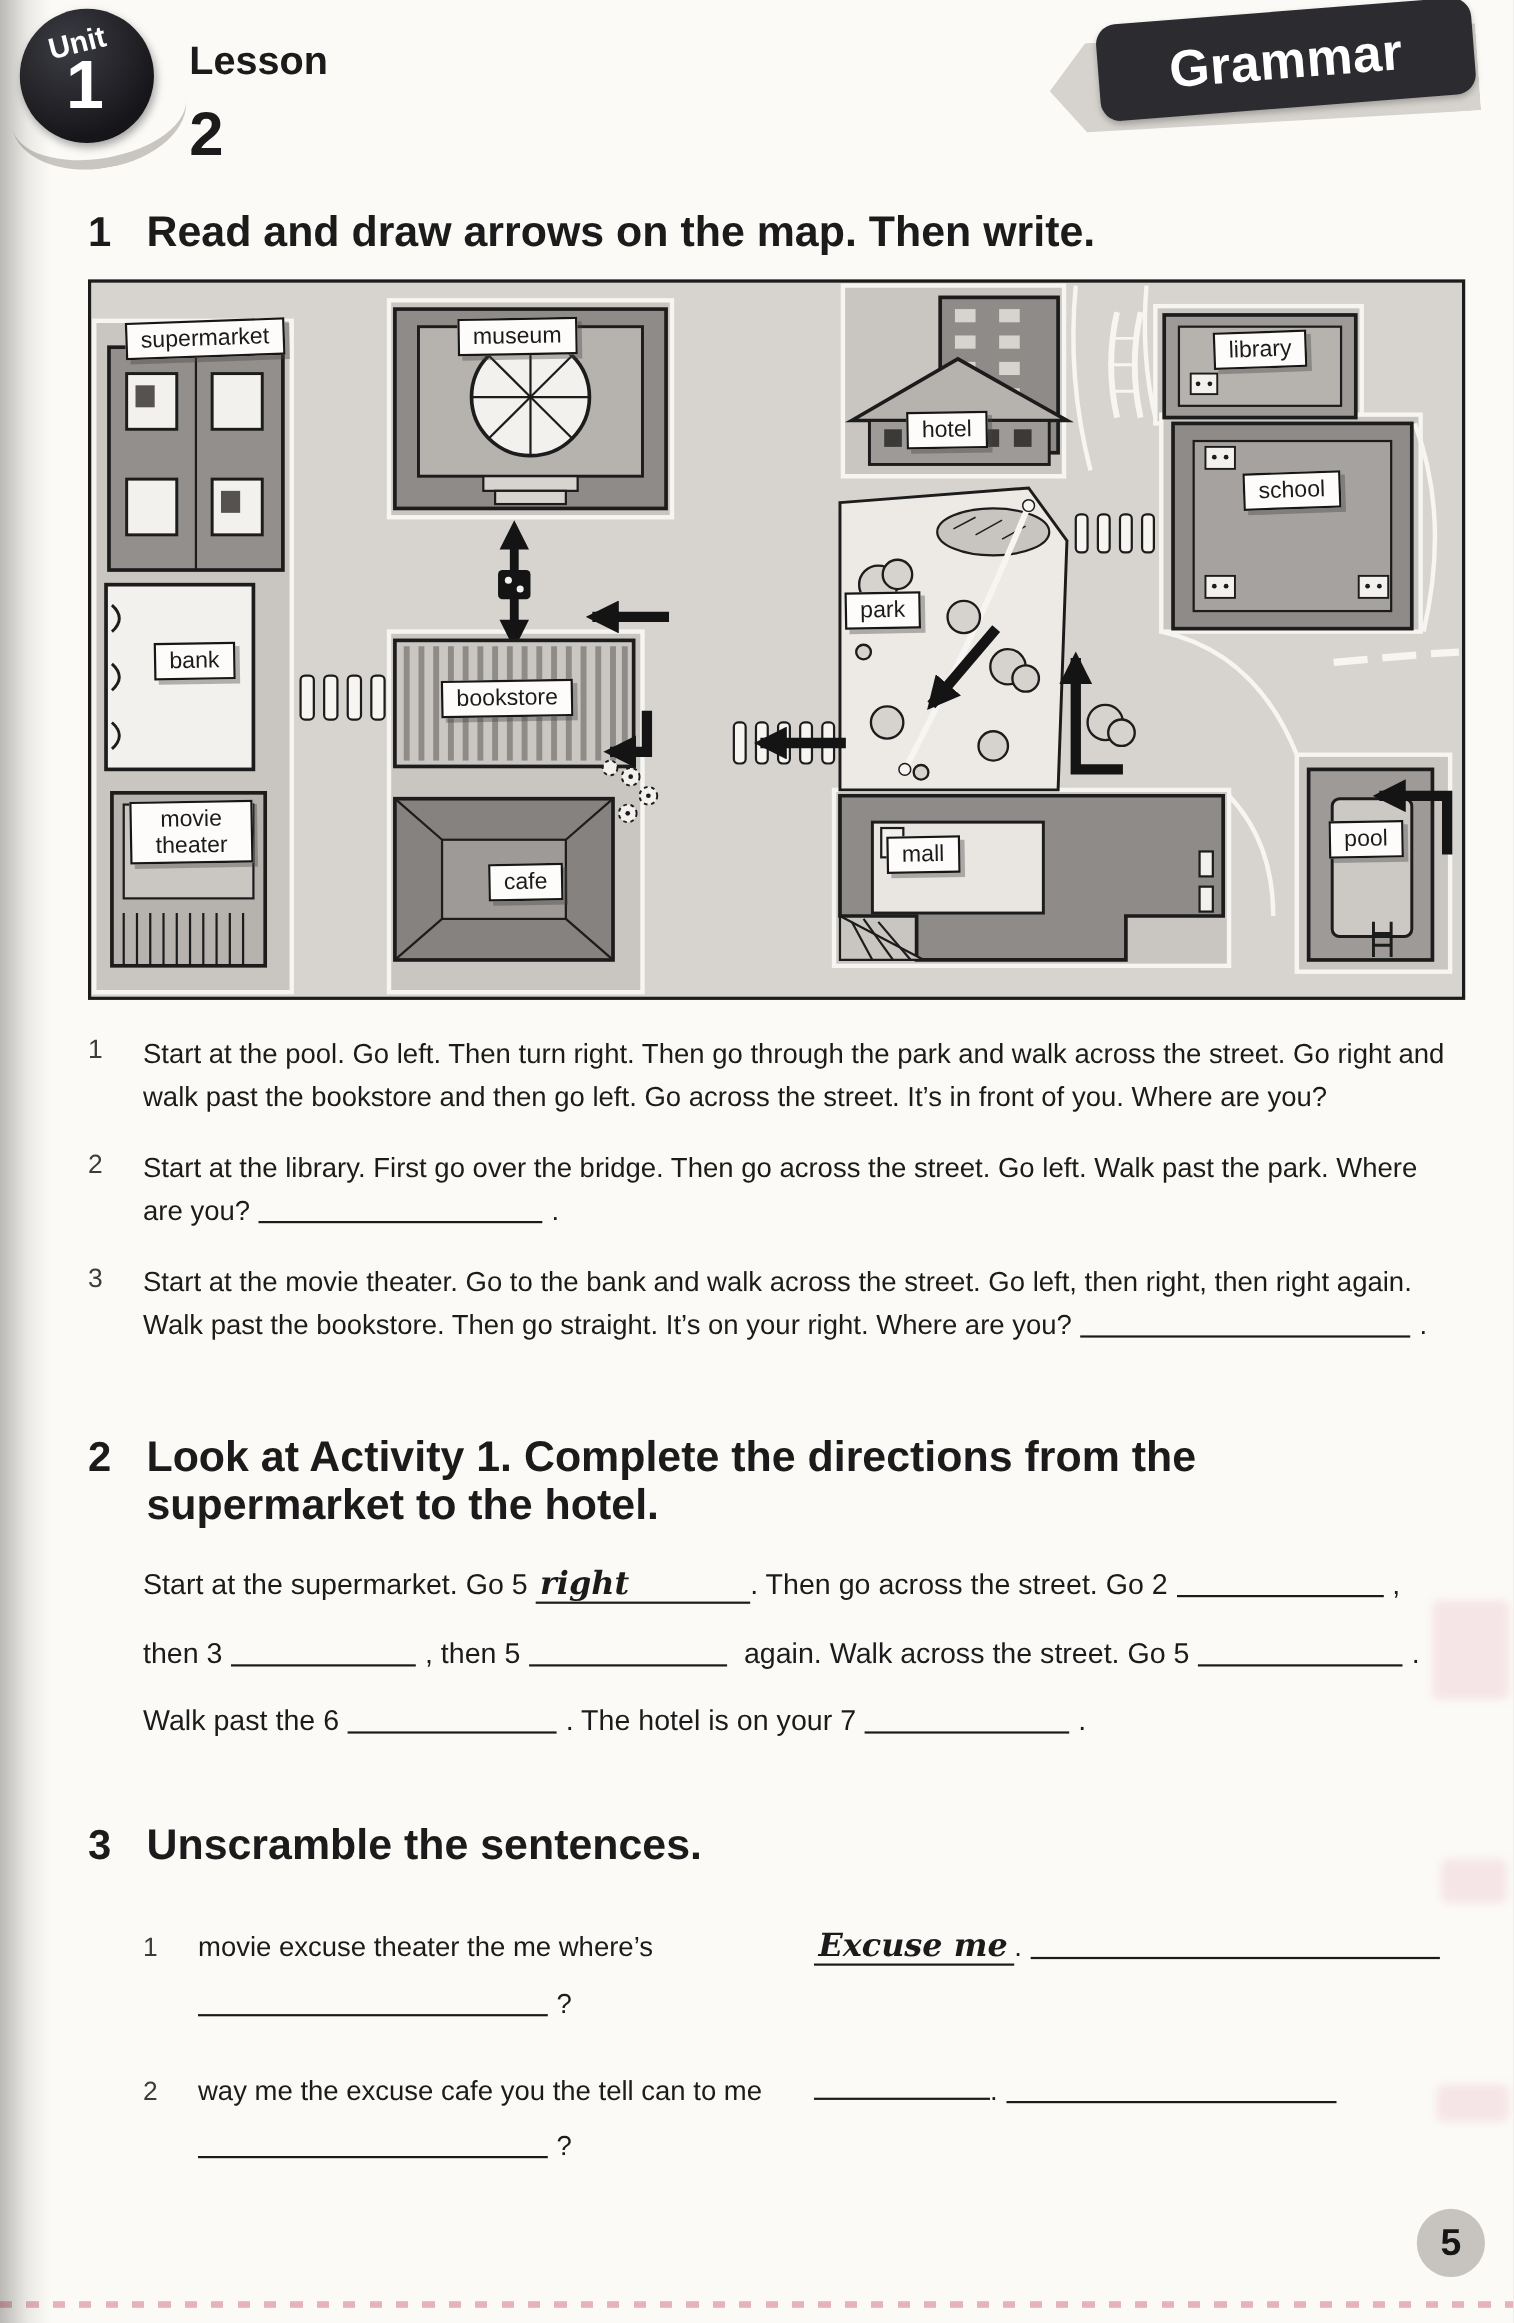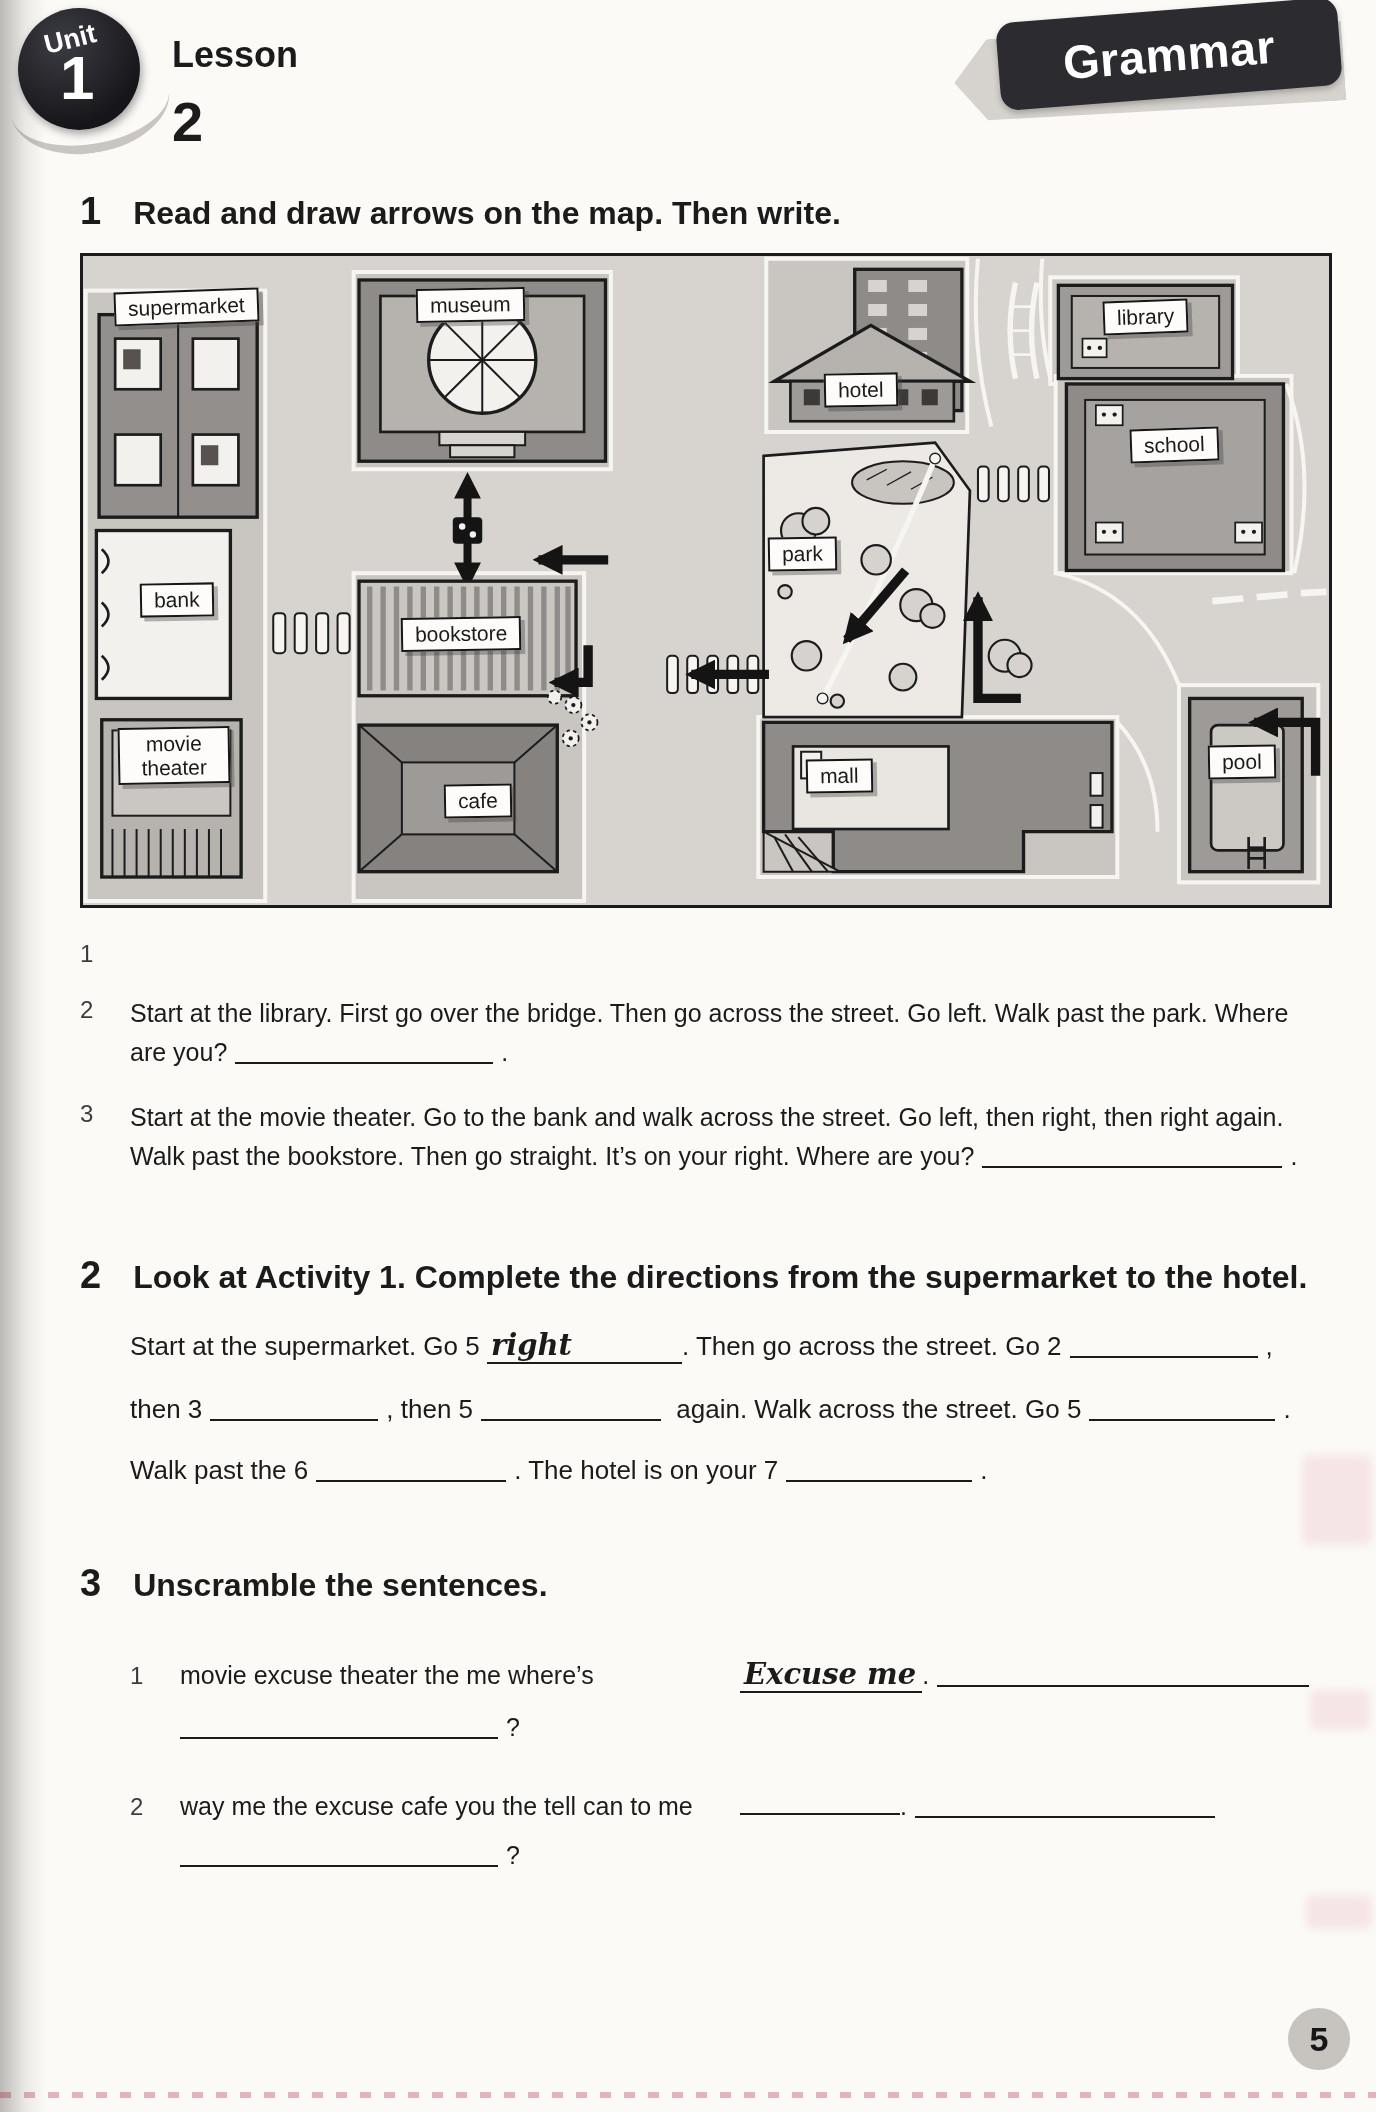--- a/index.html
+++ b/index.html
@@ -27,21 +27,21 @@
   .grammar{position:absolute;top:6px;right:-24px;width:400px;height:130px;}
   .ribbon-back{position:absolute;left:0;right:10px;top:22px;height:86px;background:#d6d3ce;
     transform:rotate(-4deg);clip-path:polygon(0 48%, 9% 0, 100% 8%, 100% 100%, 8% 94%);}
   .ribbon-front{position:absolute;left:44px;right:14px;top:4px;height:88px;background:#2c2c30;
     border-radius:18px;transform:rotate(-4.5deg);display:flex;align-items:center;justify-content:center;
     color:#fff;font-size:47px;font-weight:800;letter-spacing:.5px;box-shadow:0 3px 6px rgba(0,0,0,.25);}
 
   
   .sec-head{display:flex;align-items:baseline;gap:32px;margin:0;}
   .sec-num{font-size:38px;font-weight:800;}
-  .sec-title{font-size:32px;font-weight:700;}
+  .sec-title{font-size:39px;font-weight:700;}
 
   
   .map-wrap{position:relative;width:1252px;height:655px;margin-top:20px;border:3px solid #1b1b1b;
     background:#d7d4d0;box-sizing:border-box;}
   .map-wrap svg{display:block;width:100%;height:100%;}
   .map-label{position:absolute;background:#fdfcfa;border:2px solid #161616;padding:3px 12px;
     font-size:21px;white-space:nowrap;box-shadow:4px 4px 0 rgba(70,66,62,.38);z-index:3;}
   .map-label.two-line{white-space:normal;width:96px;text-align:center;line-height:1.12;padding:3px 6px;}
 
   
@@ -398,20 +398,21 @@
       <div class="map-label two-line" style="left:2.8%;top:72.6%;transform:rotate(-1deg);">movie theater</div>
       <div class="map-label" style="left:29.0%;top:81.3%;transform:rotate(-1deg);">cafe</div>
       <div class="map-label" style="left:58.0%;top:77.5%;transform:rotate(-1deg);">mall</div>
       <div class="map-label" style="left:90.3%;top:75.3%;transform:rotate(-1deg);">pool</div>
     </div>
 
     <div class="questions">
       <div class="q">
         <div class="q-num">1</div>
         <div class="q-body">
+          <span>Start at the pool. Go left. Then turn right. Then go through the park and walk across the street. Go right and walk past the bookstore and then go left. Go across the street. It’s in front of you. Where are you?</span>
         </div>
       </div>
 
       <div class="q">
         <div class="q-num">2</div>
         <div class="q-body">
           <span>Start at the library. First go over the bridge. Then go across the street. Go left. Walk past the park. Where are you?</span><span class="blank" style="width:258px;"></span><span>.</span>
         </div>
       </div>
 

